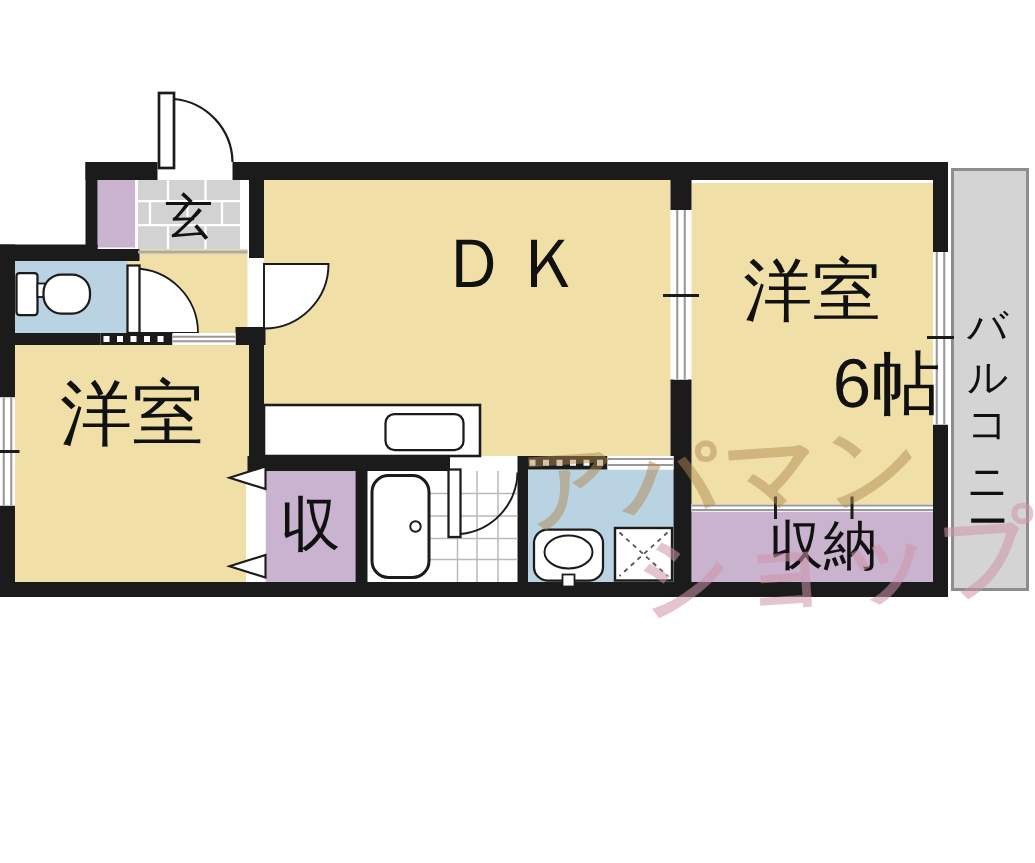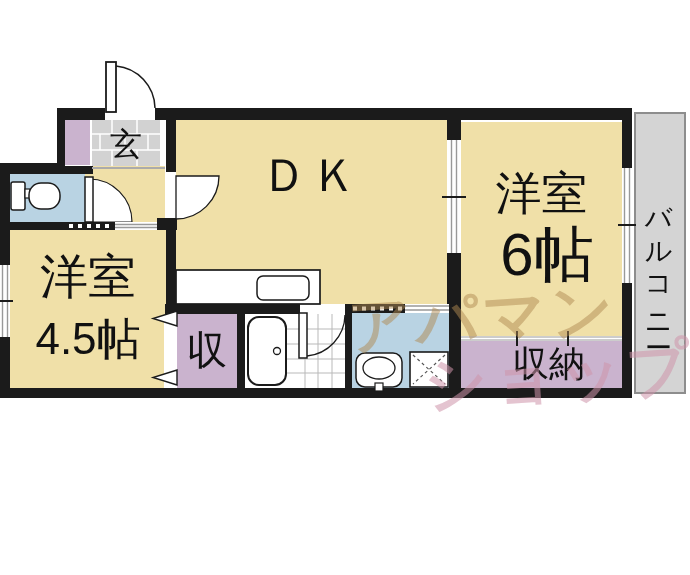--- a/index.html
+++ b/index.html
@@ -171,27 +171,26 @@
     </g>
 
     <g fill="#fff" stroke="#1b1b1b" stroke-width="1.4">
       <polygon points="177,311 177,326 153,318.5"></polygon>
       <polygon points="177,370 177,385 153,377.5"></polygon>
     </g>
   </svg>
 
   <div class="lbl" style="left:92px;top:122px;width:68px;height:44px;font-size:32px;">玄</div>
 
-  <div class="lbl" style="left:176px;top:150px;width:271px;height:50px;font-size:46px;letter-spacing:4px;">ＤＫ</div>
+  <div class="lbl" style="left:176px;top:150px;width:271px;height:50px;font-size:46px;letter-spacing:4px;padding-left:32px;">ＤＫ</div>
 
   <div class="lbl" style="left:461px;top:168px;width:161px;height:50px;font-size:46px;">洋室</div>
-  <div class="lbl" style="left:461px;top:228px;width:172px;height:54px;font-size:60px;">6帖</div>
+  <div class="lbl" style="left:461px;top:228px;width:172px;height:54px;font-size:46px;padding-left:44px;">6帖</div>
 
   <div class="lbl" style="left:10px;top:250px;width:156px;height:54px;font-size:48px;">洋室</div>
-  <div class="lbl" style="left:10px;top:314px;width:156px;height:50px;font-size:44px;">4.5帖</div>
 
   <div class="lbl" style="left:177px;top:320px;width:60px;height:60px;font-size:40px;">収</div>
 
   <div class="lbl" style="left:461px;top:342px;width:176px;height:44px;font-size:36px;">収納</div>
 
   <div class="lbl vert" style="left:640px;top:158px;width:36px;height:210px;font-size:27px;">バルコニー</div>
 
   <div class="wm" style="left:348px;top:276px;font-size:62px;color:rgba(176,138,82,0.5);">アパマン</div>
   <div class="wm" style="left:424px;top:334px;font-size:62px;color:rgba(206,148,170,0.55);">ショップ</div>
 

